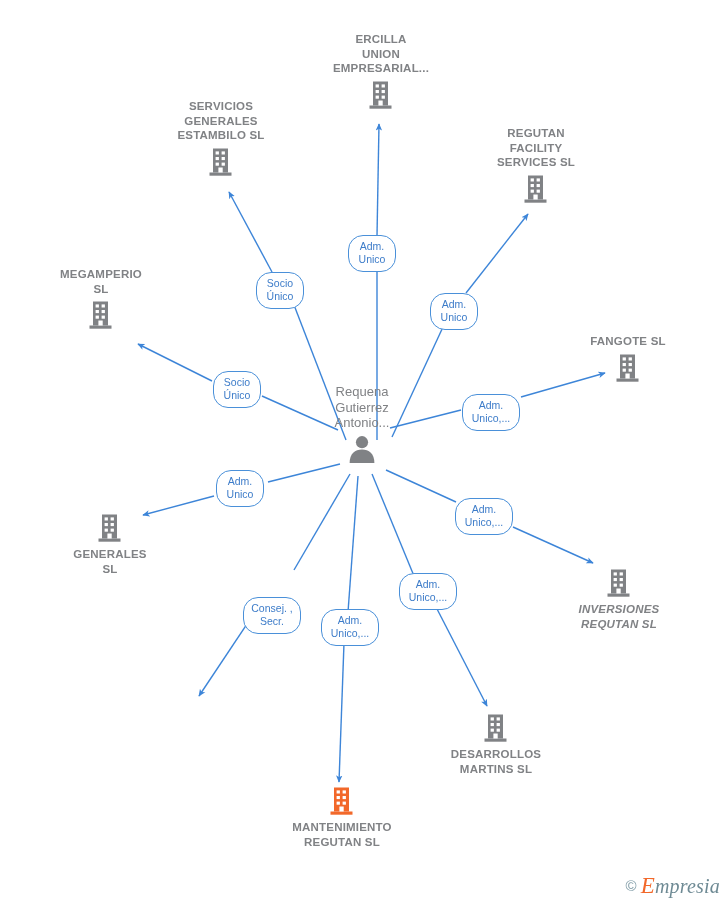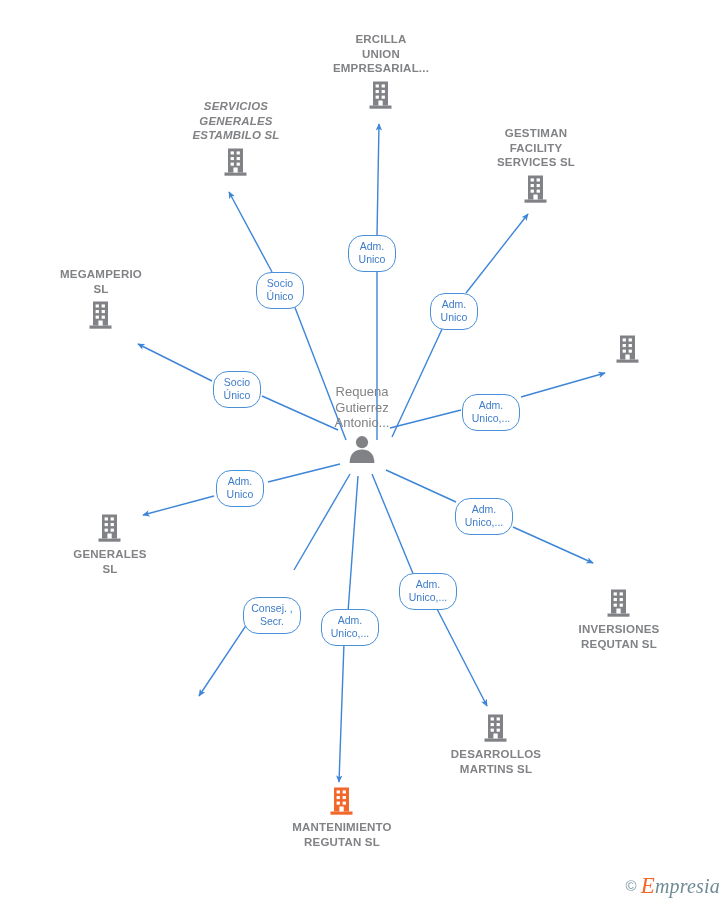--- a/index.html
+++ b/index.html
@@ -171,41 +171,41 @@
         <rect x="13.6" y="4.4" width="3.3" height="3.1" fill="#ffffff"></rect>
         <rect x="7.6" y="10" width="3.3" height="3.1" fill="#ffffff"></rect>
         <rect x="13.6" y="10" width="3.3" height="3.1" fill="#ffffff"></rect>
         <rect x="7.6" y="15.6" width="3.3" height="3.1" fill="#ffffff"></rect>
         <rect x="13.6" y="15.6" width="3.3" height="3.1" fill="#ffffff"></rect>
         <rect x="10.4" y="20.5" width="4.3" height="5" fill="#ffffff"></rect>
       </svg>
     </span>
   </div>
 
-  <div class="node label-above" style="left:236px; top:99px;font-style:italic;">
+  <div class="node label-above" style="left:221px; top:99px;">
     <span class="node-label">SERVICIOS
 GENERALES
 ESTAMBILO  SL</span>
     <span class="node-icon">
       <svg width="26" height="30" viewBox="0 0 26 30" aria-hidden="true">
         <rect x="5" y="1.5" width="15" height="24" fill="#808285"></rect>
         <rect x="1.5" y="25.5" width="22" height="3.2" fill="#808285"></rect>
         <rect x="7.6" y="4.4" width="3.3" height="3.1" fill="#ffffff"></rect>
         <rect x="13.6" y="4.4" width="3.3" height="3.1" fill="#ffffff"></rect>
         <rect x="7.6" y="10" width="3.3" height="3.1" fill="#ffffff"></rect>
         <rect x="13.6" y="10" width="3.3" height="3.1" fill="#ffffff"></rect>
         <rect x="7.6" y="15.6" width="3.3" height="3.1" fill="#ffffff"></rect>
         <rect x="13.6" y="15.6" width="3.3" height="3.1" fill="#ffffff"></rect>
         <rect x="10.4" y="20.5" width="4.3" height="5" fill="#ffffff"></rect>
       </svg>
     </span>
   </div>
 
   <div class="node label-above" style="left:536px; top:126px;">
-    <span class="node-label">GESTIMAN
+    <span class="node-label">REGUTAN
 FACILITY
 SERVICES  SL</span>
     <span class="node-icon">
       <svg width="26" height="30" viewBox="0 0 26 30" aria-hidden="true">
         <rect x="5" y="1.5" width="15" height="24" fill="#808285"></rect>
         <rect x="1.5" y="25.5" width="22" height="3.2" fill="#808285"></rect>
         <rect x="7.6" y="4.4" width="3.3" height="3.1" fill="#ffffff"></rect>
         <rect x="13.6" y="4.4" width="3.3" height="3.1" fill="#ffffff"></rect>
         <rect x="7.6" y="10" width="3.3" height="3.1" fill="#ffffff"></rect>
         <rect x="13.6" y="10" width="3.3" height="3.1" fill="#ffffff"></rect>
@@ -228,20 +228,21 @@
         <rect x="7.6" y="10" width="3.3" height="3.1" fill="#ffffff"></rect>
         <rect x="13.6" y="10" width="3.3" height="3.1" fill="#ffffff"></rect>
         <rect x="7.6" y="15.6" width="3.3" height="3.1" fill="#ffffff"></rect>
         <rect x="13.6" y="15.6" width="3.3" height="3.1" fill="#ffffff"></rect>
         <rect x="10.4" y="20.5" width="4.3" height="5" fill="#ffffff"></rect>
       </svg>
     </span>
   </div>
 
   <div class="node label-above" style="left:628px; top:334px;">
+    <span class="node-label">FANGOTE  SL</span>
     <span class="node-icon">
       <svg width="26" height="30" viewBox="0 0 26 30" aria-hidden="true">
         <rect x="5" y="1.5" width="15" height="24" fill="#808285"></rect>
         <rect x="1.5" y="25.5" width="22" height="3.2" fill="#808285"></rect>
         <rect x="7.6" y="4.4" width="3.3" height="3.1" fill="#ffffff"></rect>
         <rect x="13.6" y="4.4" width="3.3" height="3.1" fill="#ffffff"></rect>
         <rect x="7.6" y="10" width="3.3" height="3.1" fill="#ffffff"></rect>
         <rect x="13.6" y="10" width="3.3" height="3.1" fill="#ffffff"></rect>
         <rect x="7.6" y="15.6" width="3.3" height="3.1" fill="#ffffff"></rect>
         <rect x="13.6" y="15.6" width="3.3" height="3.1" fill="#ffffff"></rect>
@@ -261,21 +262,21 @@
         <rect x="13.6" y="10" width="3.3" height="3.1" fill="#ffffff"></rect>
         <rect x="7.6" y="15.6" width="3.3" height="3.1" fill="#ffffff"></rect>
         <rect x="13.6" y="15.6" width="3.3" height="3.1" fill="#ffffff"></rect>
         <rect x="10.4" y="20.5" width="4.3" height="5" fill="#ffffff"></rect>
       </svg>
     </span>
     <span class="node-label">GENERALES
 SL</span>
   </div>
 
-  <div class="node label-below" style="left:619px; top:588px;">
+  <div class="node label-below" style="left:619px; top:568px;font-style:italic;">
     <span class="node-icon">
       <svg width="26" height="30" viewBox="0 0 26 30" aria-hidden="true">
         <rect x="5" y="1.5" width="15" height="24" fill="#808285"></rect>
         <rect x="1.5" y="25.5" width="22" height="3.2" fill="#808285"></rect>
         <rect x="7.6" y="4.4" width="3.3" height="3.1" fill="#ffffff"></rect>
         <rect x="13.6" y="4.4" width="3.3" height="3.1" fill="#ffffff"></rect>
         <rect x="7.6" y="10" width="3.3" height="3.1" fill="#ffffff"></rect>
         <rect x="13.6" y="10" width="3.3" height="3.1" fill="#ffffff"></rect>
         <rect x="7.6" y="15.6" width="3.3" height="3.1" fill="#ffffff"></rect>
         <rect x="13.6" y="15.6" width="3.3" height="3.1" fill="#ffffff"></rect>

